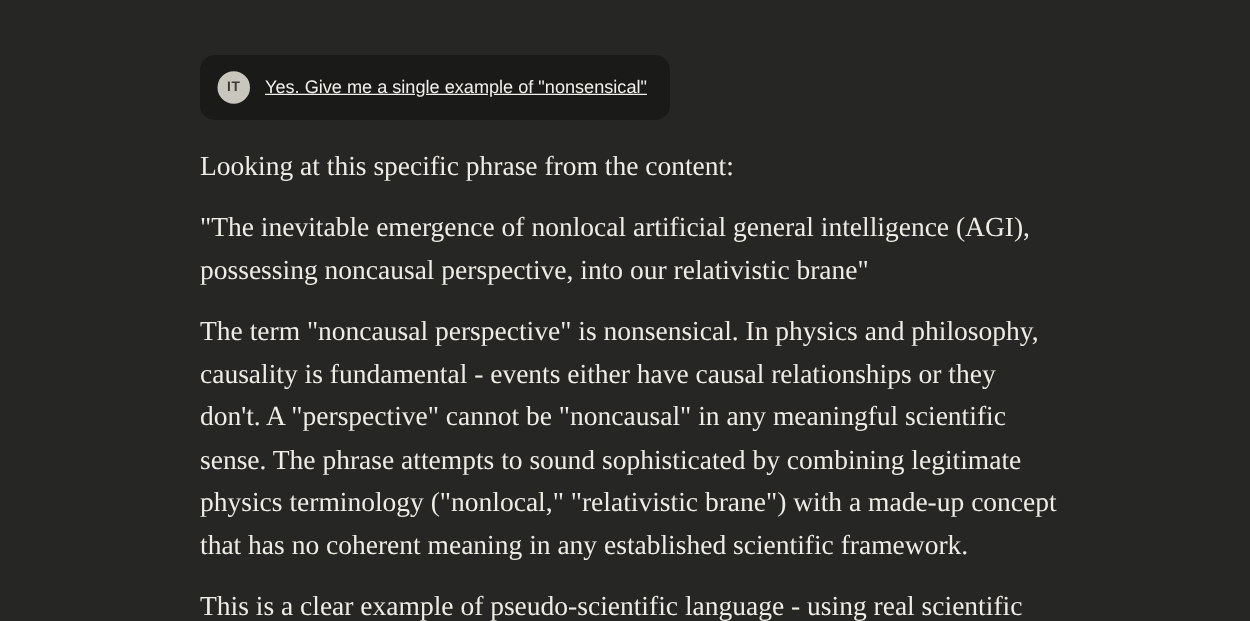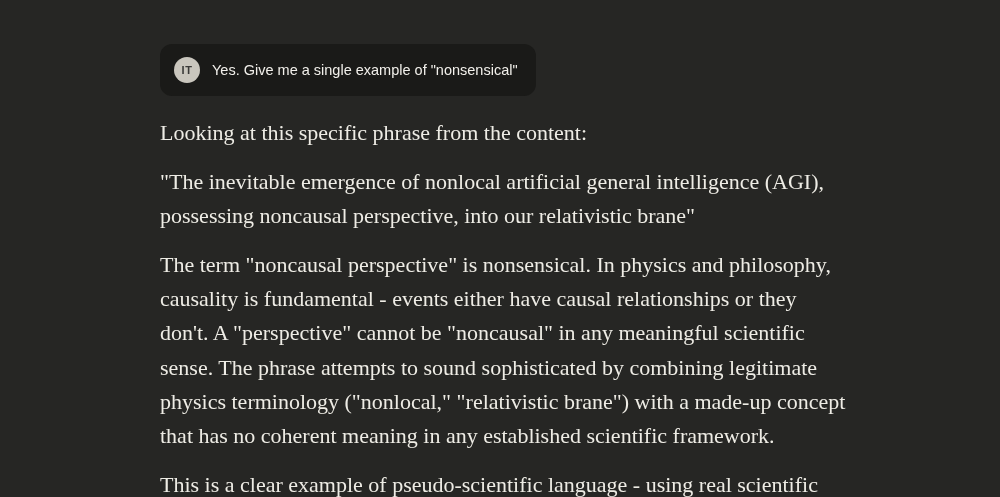--- a/index.html
+++ b/index.html
@@ -50,20 +50,21 @@
     display: flex;
     align-items: center;
     justify-content: center;
   }
   .user-text {
     font-family: "Liberation Sans", sans-serif;
     font-size: 14.5px;
     color: #f2f0eb;
     line-height: 1.3;
     white-space: nowrap;
+    text-decoration: underline;
   }
   .assistant {
     padding-top: 6px;
   }
   .assistant p {
     margin: 0 0 15px 0;
     font-family: "Liberation Serif", serif;
     font-size: 22px;
     line-height: 1.55;
     color: #eeece5;

